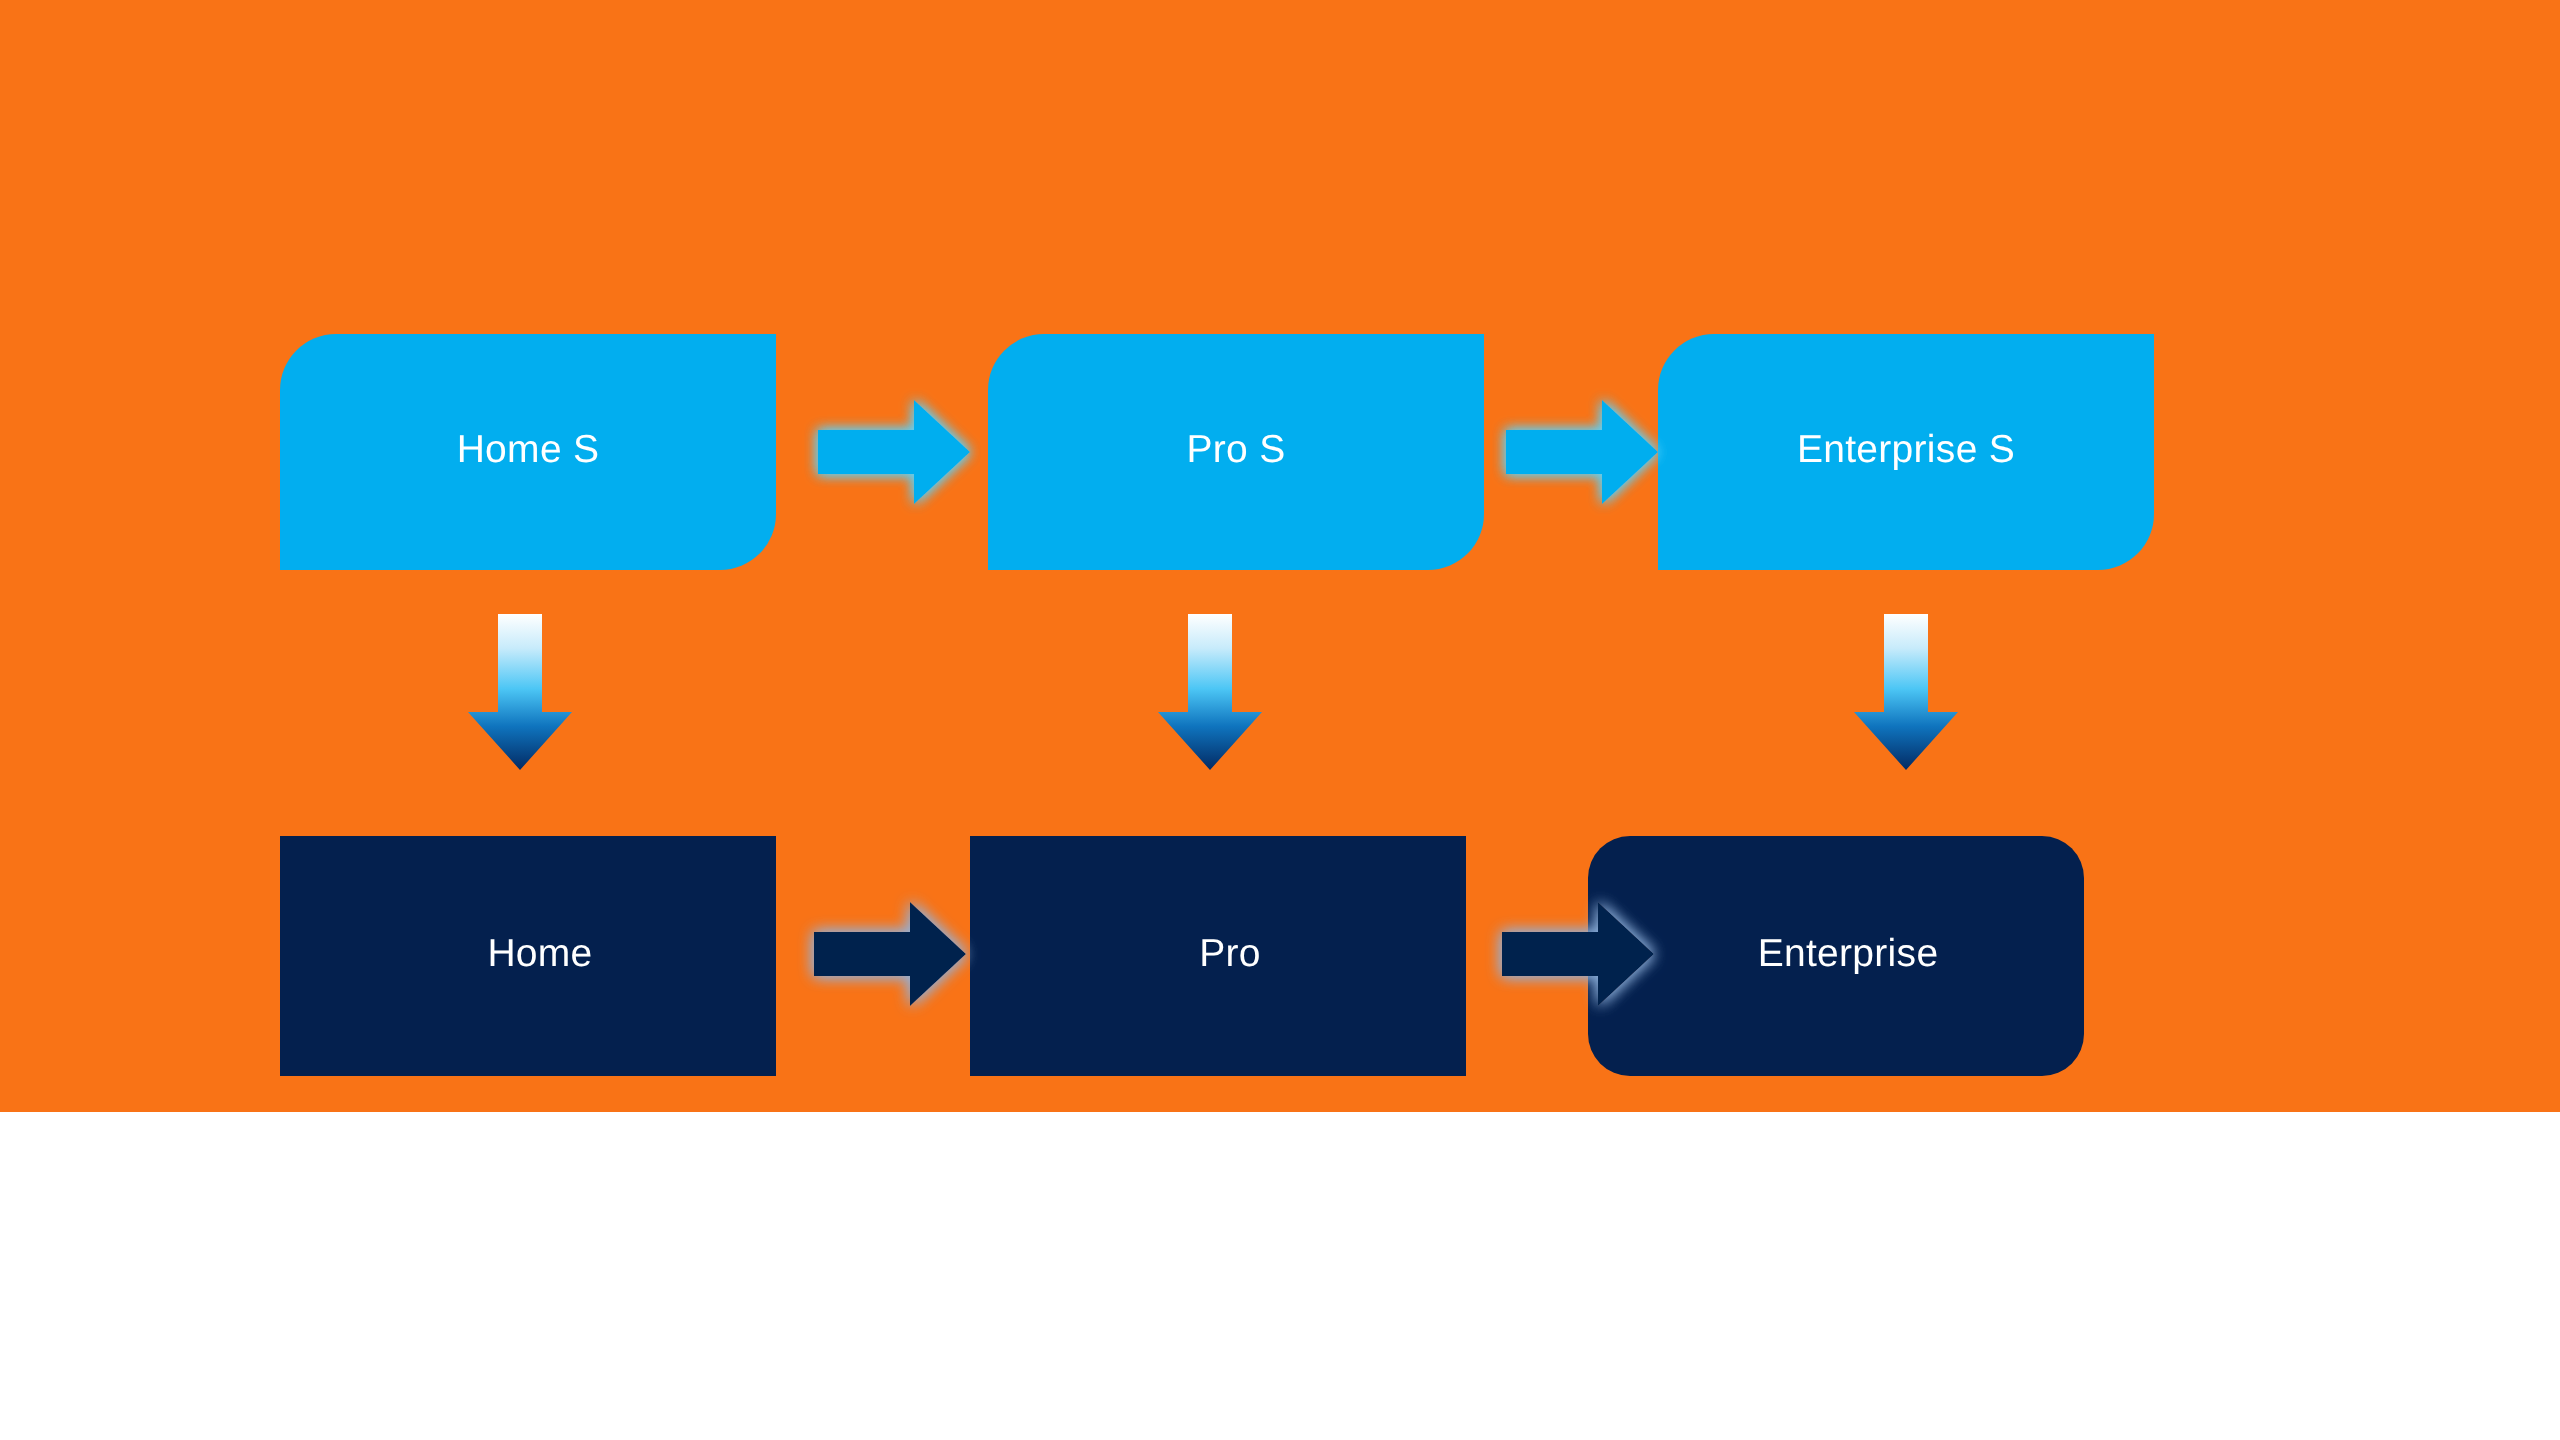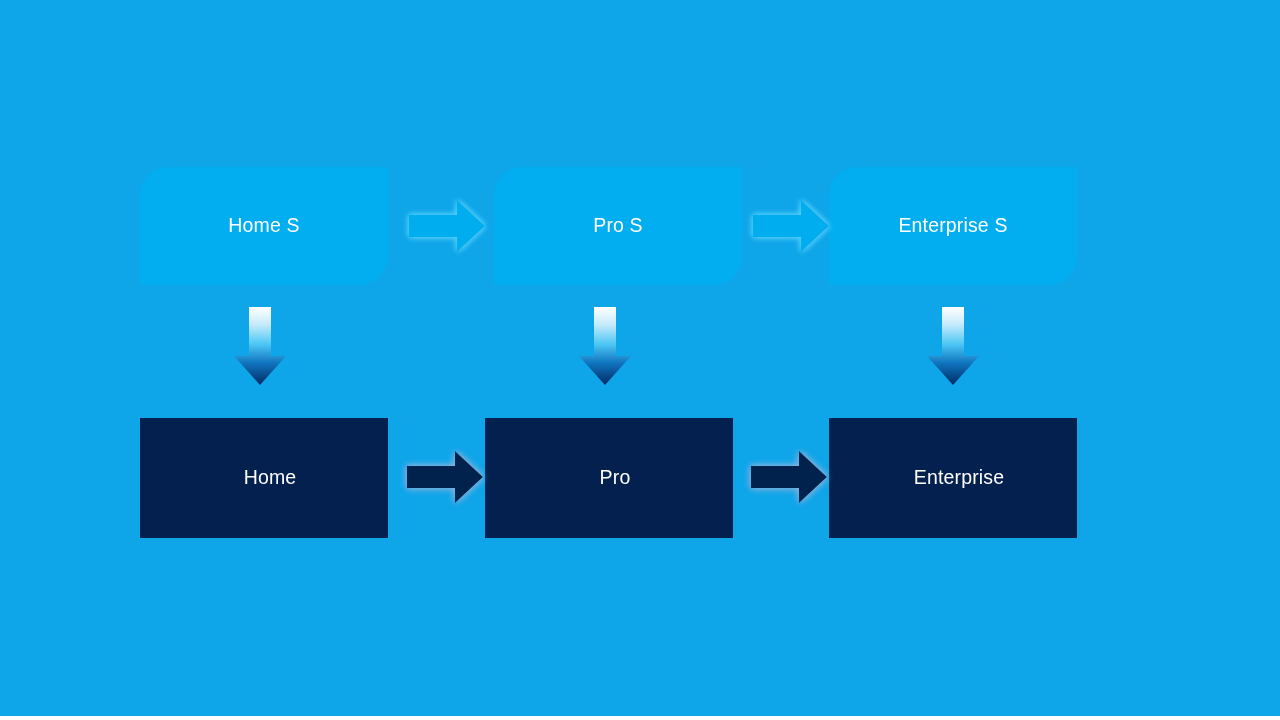--- a/index.html
+++ b/index.html
@@ -10,22 +10,22 @@
   body {
     width: 1280px;
     height: 720px;
     overflow: hidden;
     font-family: "Liberation Sans", sans-serif;
   }
 
   #diagram-canvas {
     position: relative;
     width: 1280px;
-    height: 716px;
-    background: #0ea5e9;
+    height: 556px;
+    background: #f97316;
   }
 
   
   .node-box {
     position: absolute;
     display: flex;
     align-items: center;
     justify-content: center;
     box-sizing: border-box;
     color: #ffffff;
@@ -89,21 +89,21 @@
   </div>
 
   <div class="node-box bottom" style="left:140px; top:418px; width:248px; height:120px;">
     <span class="node-label">Home</span>
   </div>
 
   <div class="node-box bottom" style="left:485px; top:418px; width:248px; height:120px;">
     <span class="node-label">Pro</span>
   </div>
 
-  <div class="node-box bottom" style="left:829px; top:418px; width:248px; height:120px;">
+  <div class="node-box bottom" style="left:794px; top:418px; width:248px; height:120px;border-radius:21px;">
     <span class="node-label">Enterprise</span>
   </div>
 
   <div class="arrow arrow-h-top" style="left:405px; top:195px;">
     <svg viewBox="0 0 84 62" xmlns="http://www.w3.org/2000/svg">
       <defs>
         <filter id="glowCyan1" x="-50%" y="-50%" width="200%" height="200%">
           <feGaussianBlur stdDeviation="3.2" result="b"></feGaussianBlur>
           <feFlood flood-color="#59d2fa" flood-opacity="0.95" result="c"></feFlood>
           <feComposite in="c" in2="b" operator="in" result="g"></feComposite>

